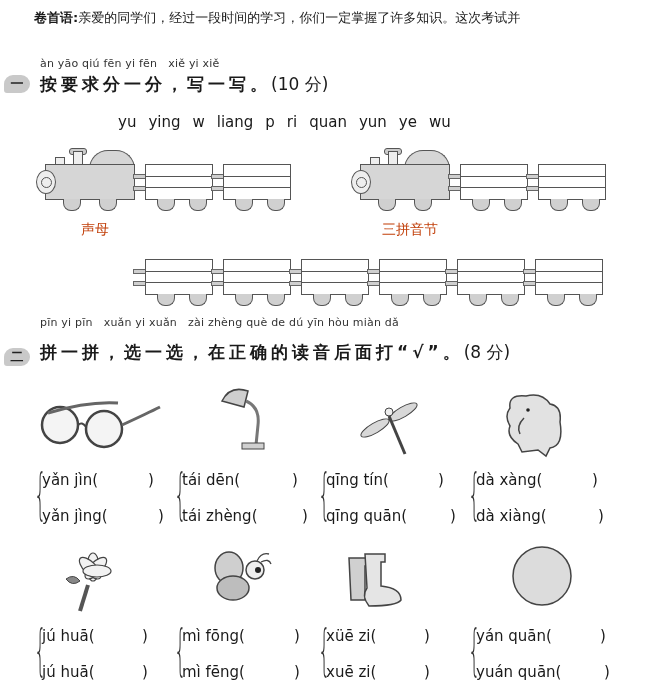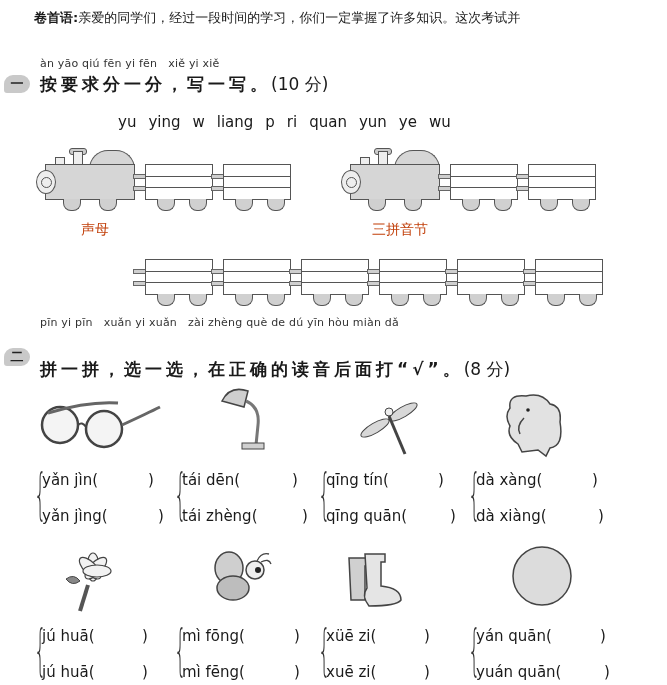--- a/index.html
+++ b/index.html
@@ -108,21 +108,21 @@
   <div class="coupler" style="left:178px; top:26px;"></div>
     <div class="coupler" style="left:178px; top:38px;"></div>
   <div class="car" style="left:190px;">
       <div class="stripe1"></div>
       <div class="stripe2"></div>
     </div>
   <div class="wheel" style="left:202px;"></div>
     <div class="wheel" style="left:234px;"></div>
 </div>
 
-<div class="train" style="left:338px; top:148px; width:270px;">
+<div class="train" style="left:348px; top:148px; width:270px;">
   <div class="engine">
     <div class="dome"></div>
       <div class="chimney-cap"></div>
       <div class="chimney"></div>
       <div class="bell"></div>
     <div class="body"></div>
       <div class="lamp"></div>
     <div class="label">三拼音节</div>
     <div class="wheel" style="left:30px;"></div>
       <div class="wheel" style="left:66px;"></div>
@@ -191,21 +191,21 @@
   <div class="car" style="left:502px;">
       <div class="stripe1"></div>
       <div class="stripe2"></div>
     </div>
   <div class="wheel" style="left:514px;"></div>
     <div class="wheel" style="left:546px;"></div>
 </div>
 
 <div class="abs pinyin-gloss" style="left:40px; top:316px;">pīn yi pīn   xuǎn yi xuǎn   zài zhèng què de dú yīn hòu miàn dǎ</div>
 <div class="abs sec-badge" style="left:4px; top:348px;">二</div>
-<div class="abs sec-title" style="left:40px; top:358px;"><span>拼一拼，选一选，在正确的读音后面打“√”。</span><span class="score">(8 分)</span></div>
+<div class="abs sec-title" style="left:40px; top:341px;"><span>拼一拼，选一选，在正确的读音后面打“√”。</span><span class="score">(8 分)</span></div>
 
 <svg class="pic" style="left:38px; top:395px;" width="125" height="60" viewBox="0 0 125 60">
   <circle cx="22" cy="30" r="18" fill="#f4f4f4" stroke="#444" stroke-width="2.5"></circle>
   <circle cx="66" cy="34" r="18" fill="#f4f4f4" stroke="#444" stroke-width="2.5"></circle>
   <path d="M40 30 Q44 26 48 32" fill="none" stroke="#444" stroke-width="2"></path>
   <path d="M84 30 Q110 18 122 12" fill="none" stroke="#666" stroke-width="3"></path>
   <path d="M10 18 Q50 6 80 8" fill="none" stroke="#666" stroke-width="3"></path>
 </svg>
 <svg class="pic" style="left:218px; top:385px;" width="50" height="70" viewBox="0 0 50 70">
   <path d="M4 16 Q12 0 30 6 L26 22 Z" fill="#cfcfcf" stroke="#444" stroke-width="1.5"></path>

